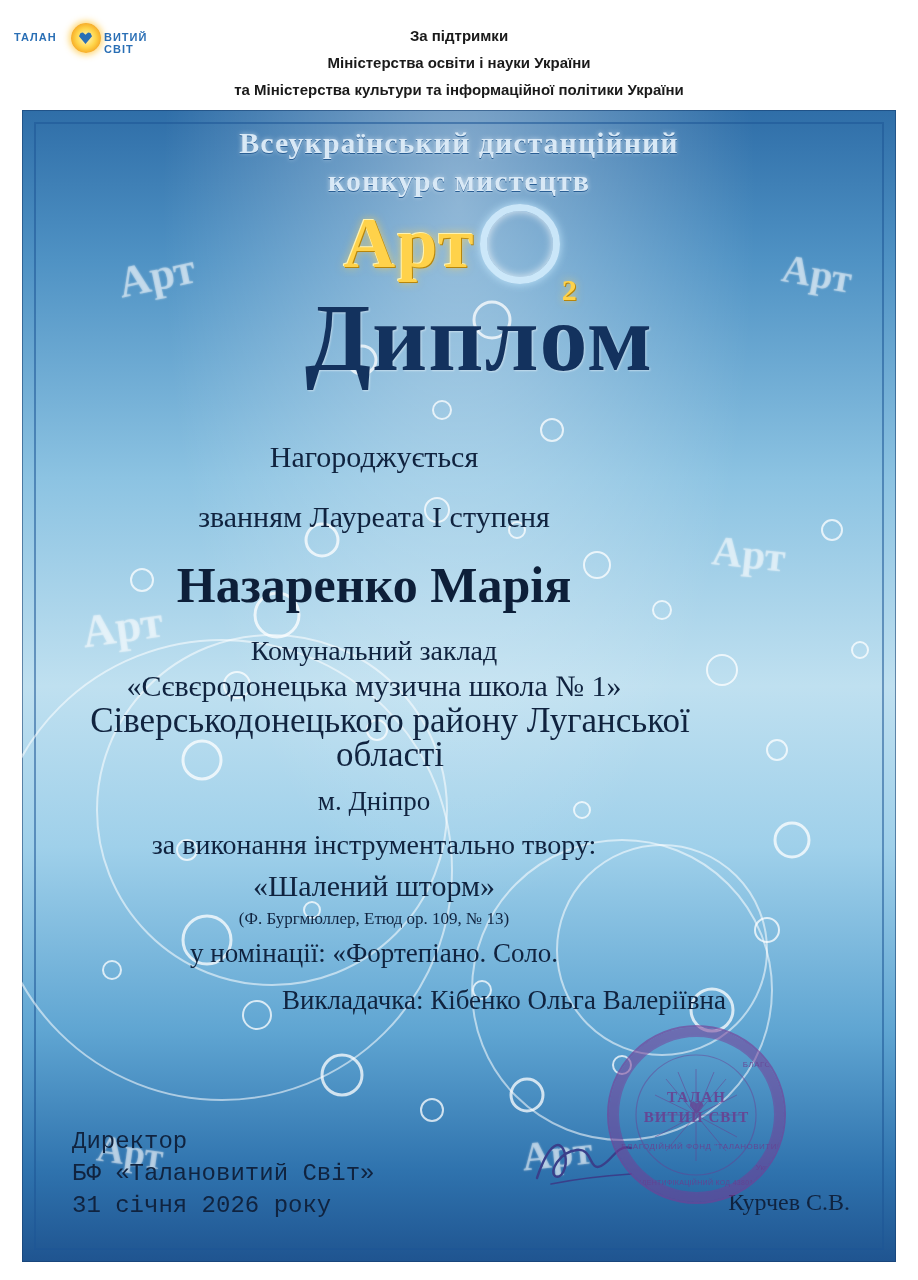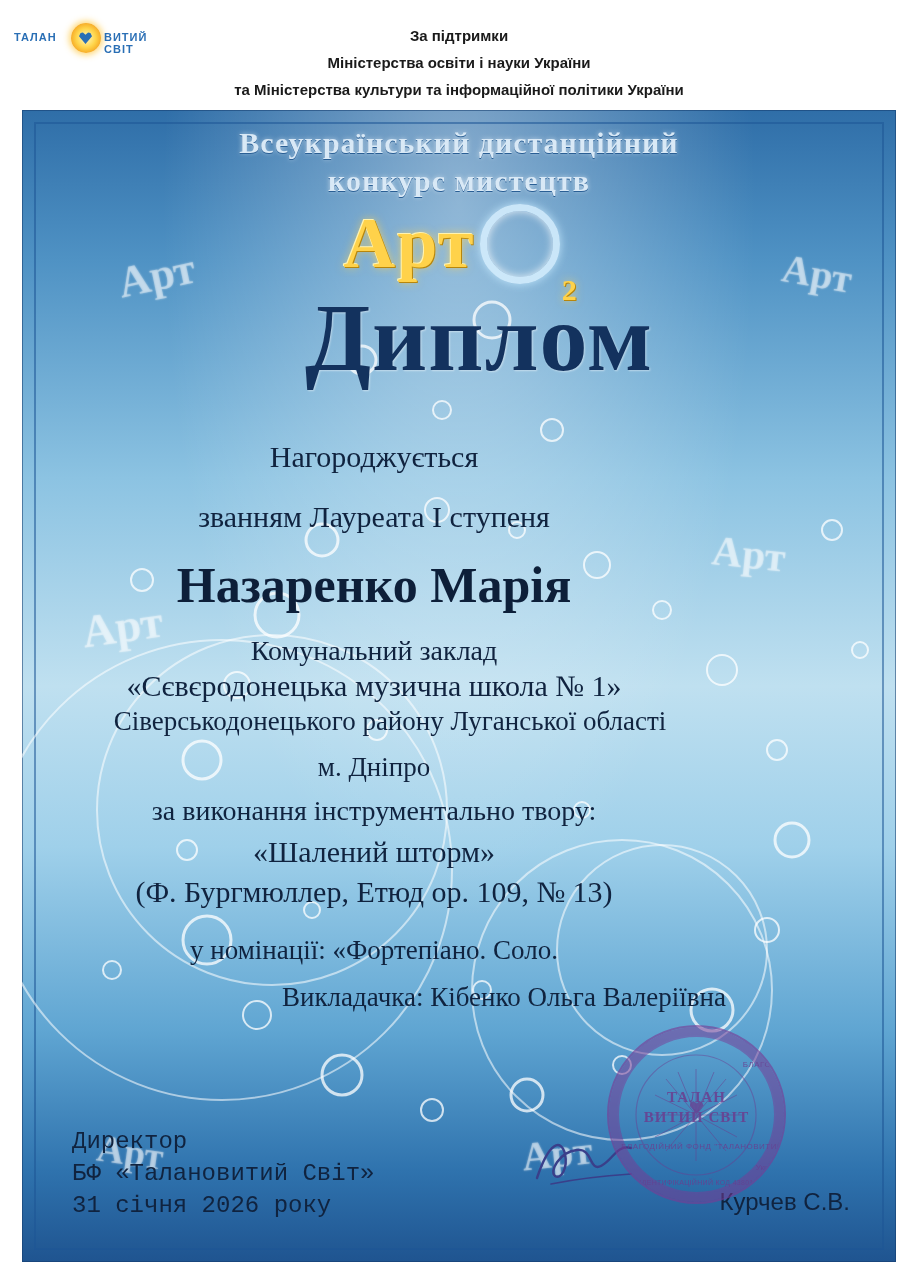--- a/index.html
+++ b/index.html
@@ -180,44 +180,44 @@
   .l-award { font-size: 30px; margin-bottom: 26px; }
   .l-degree { font-size: 30px; margin-bottom: 22px; }
   .l-name {
     font-size: 50px;
     font-weight: bold;
     margin-bottom: 20px;
     color: #0d1f39;
   }
   .l-school1 { font-size: 28px; line-height: 34px; }
   .l-school2 { font-size: 30px; line-height: 36px; }
-  .l-school3 { font-size: 27px; line-height: 34px; margin-bottom: 14px; padding-left: 32px; }
+  .l-school3 { font-size: 35px; line-height: 34px; margin-bottom: 14px; padding-left: 32px; }
   .l-city { font-size: 27px; margin-bottom: 12px; }
   .l-for { font-size: 28px; margin-bottom: 8px; }
   .l-piece { font-size: 30px; margin-bottom: 6px; }
-  .l-piece-sub { font-size: 30px; margin-bottom: 23px; }
+  .l-piece-sub { font-size: 17px; margin-bottom: 6px; }
   .l-nomination { font-size: 27px; line-height: 36px; }
   .l-teacher { font-size: 27px; margin-top: 14px; text-align: right; }
 
   
   .footer {
     position: absolute;
     left: 50px;
     bottom: 40px;
     font-family: Liberation Mono, monospace;
     font-size: 24px;
     line-height: 32px;
     color: #10233f;
     text-align: left;
   }
   .director-name {
     position: absolute;
     right: 46px;
     bottom: 46px;
-    font-family: Liberation Sans, sans-serif;
+    font-family: Liberation Serif, serif;
     font-size: 24px;
     color: #10233f;
   }
 
   
   .stamp {
     position: absolute;
     right: 110px;
     bottom: 58px;
     width: 175px; height: 175px;

